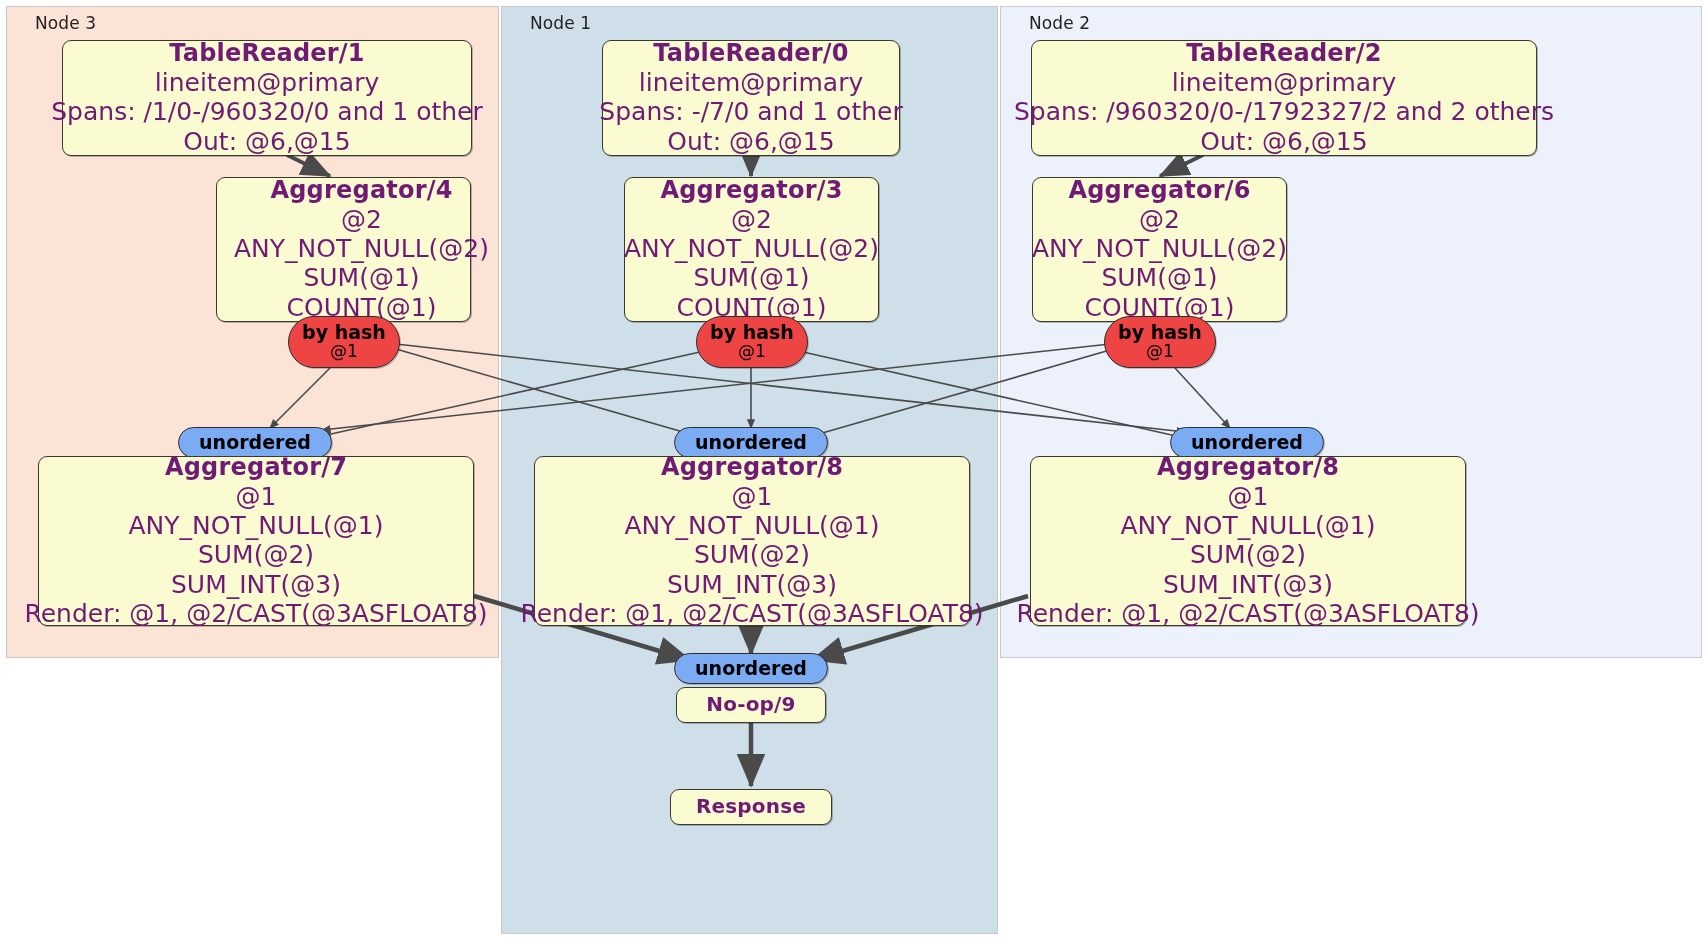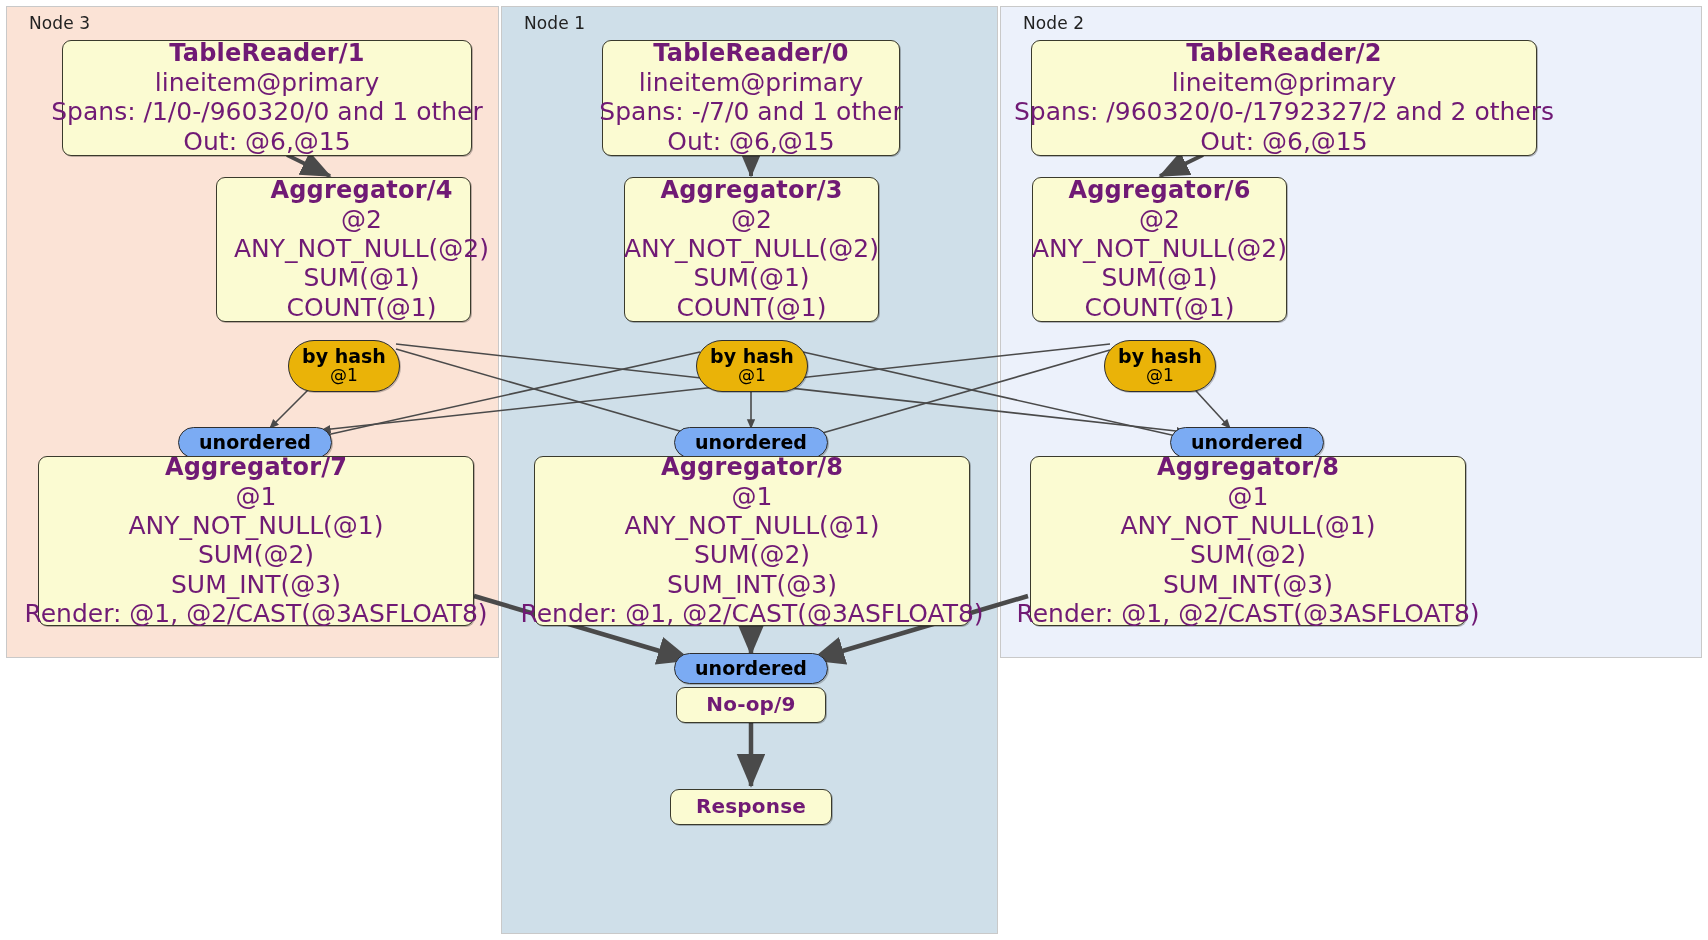--- a/index.html
+++ b/index.html
@@ -6,21 +6,21 @@
   html,body{margin:0;padding:0;background:#ffffff;}
   body{
     font-family:"DejaVu Sans","Liberation Sans",sans-serif;
     width:1708px;height:940px;position:relative;overflow:hidden;
   }
   #stage{position:absolute;left:0;top:0;width:1708px;height:940px;}
 
   
   .node-panel{position:absolute;box-sizing:border-box;border:1px solid #c9c9c9;}
   .node-label{
-    position:absolute;left:22px;top:6px;font-size:17px;color:#222;
+    position:absolute;left:28px;top:6px;font-size:17px;color:#222;
     letter-spacing:.1px;white-space:nowrap;
   }
 
   
   .box{
     position:absolute;box-sizing:border-box;
     background:#fbfbd2;border:1.6px solid #3a3a2c;border-radius:9px;
     text-align:center;color:#701a75;
     display:flex;flex-direction:column;justify-content:center;align-items:center;
     box-shadow:1px 1px 0 rgba(0,0,0,.25);
@@ -31,21 +31,21 @@
 
   
   .pill{
     position:absolute;box-sizing:border-box;border-radius:999px;
     border:1.6px solid #2f2f2f;text-align:center;color:#000;
     display:flex;flex-direction:column;justify-content:center;align-items:center;
     box-shadow:1px 1px 0 rgba(0,0,0,.22);
   }
   .pill .t{font-weight:bold;font-size:19px;line-height:1.05;}
   .pill .s{font-size:17px;line-height:1.05;}
-  .pill.hash{background:#eab308;margin-top:24px;}
+  .pill.hash{background:#ef4444;}
   .pill.unord{background:#7babf3;}
 
   svg#edges{position:absolute;left:0;top:0;width:1708px;height:940px;pointer-events:none;}
 </style>
 </head>
 <body>
 
 <div id="stage">
 
   <div class="node-panel" style="left:6px;top:6px;width:493px;height:652px;background:#fbe3d6;">

